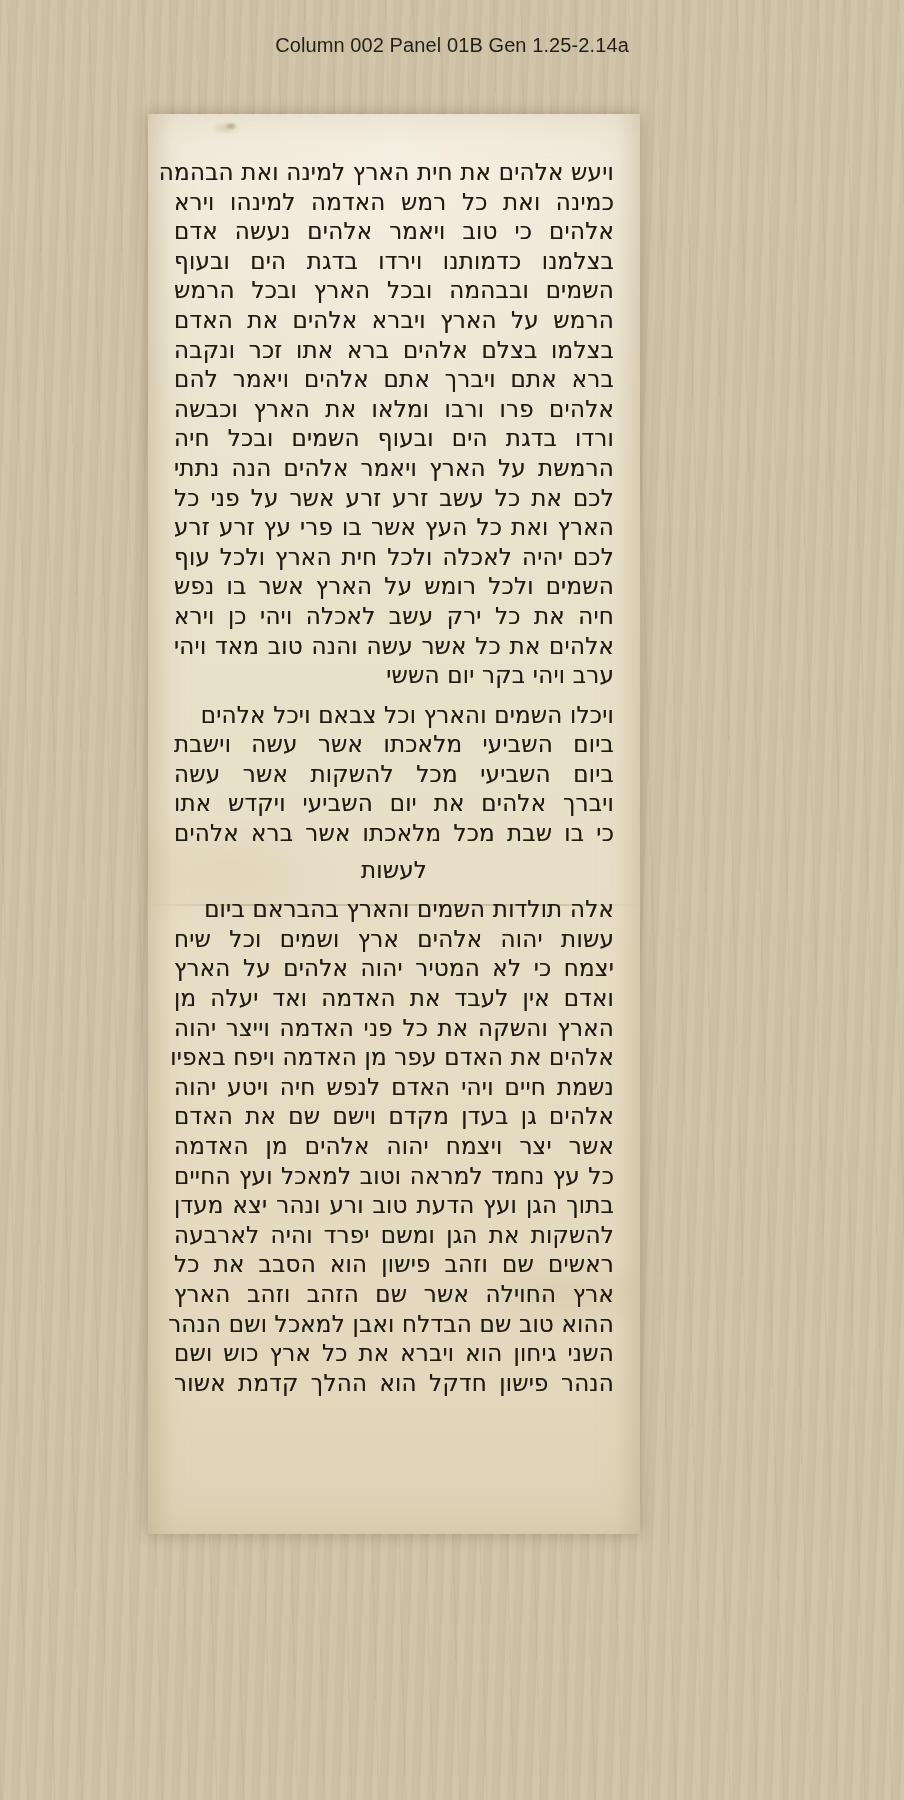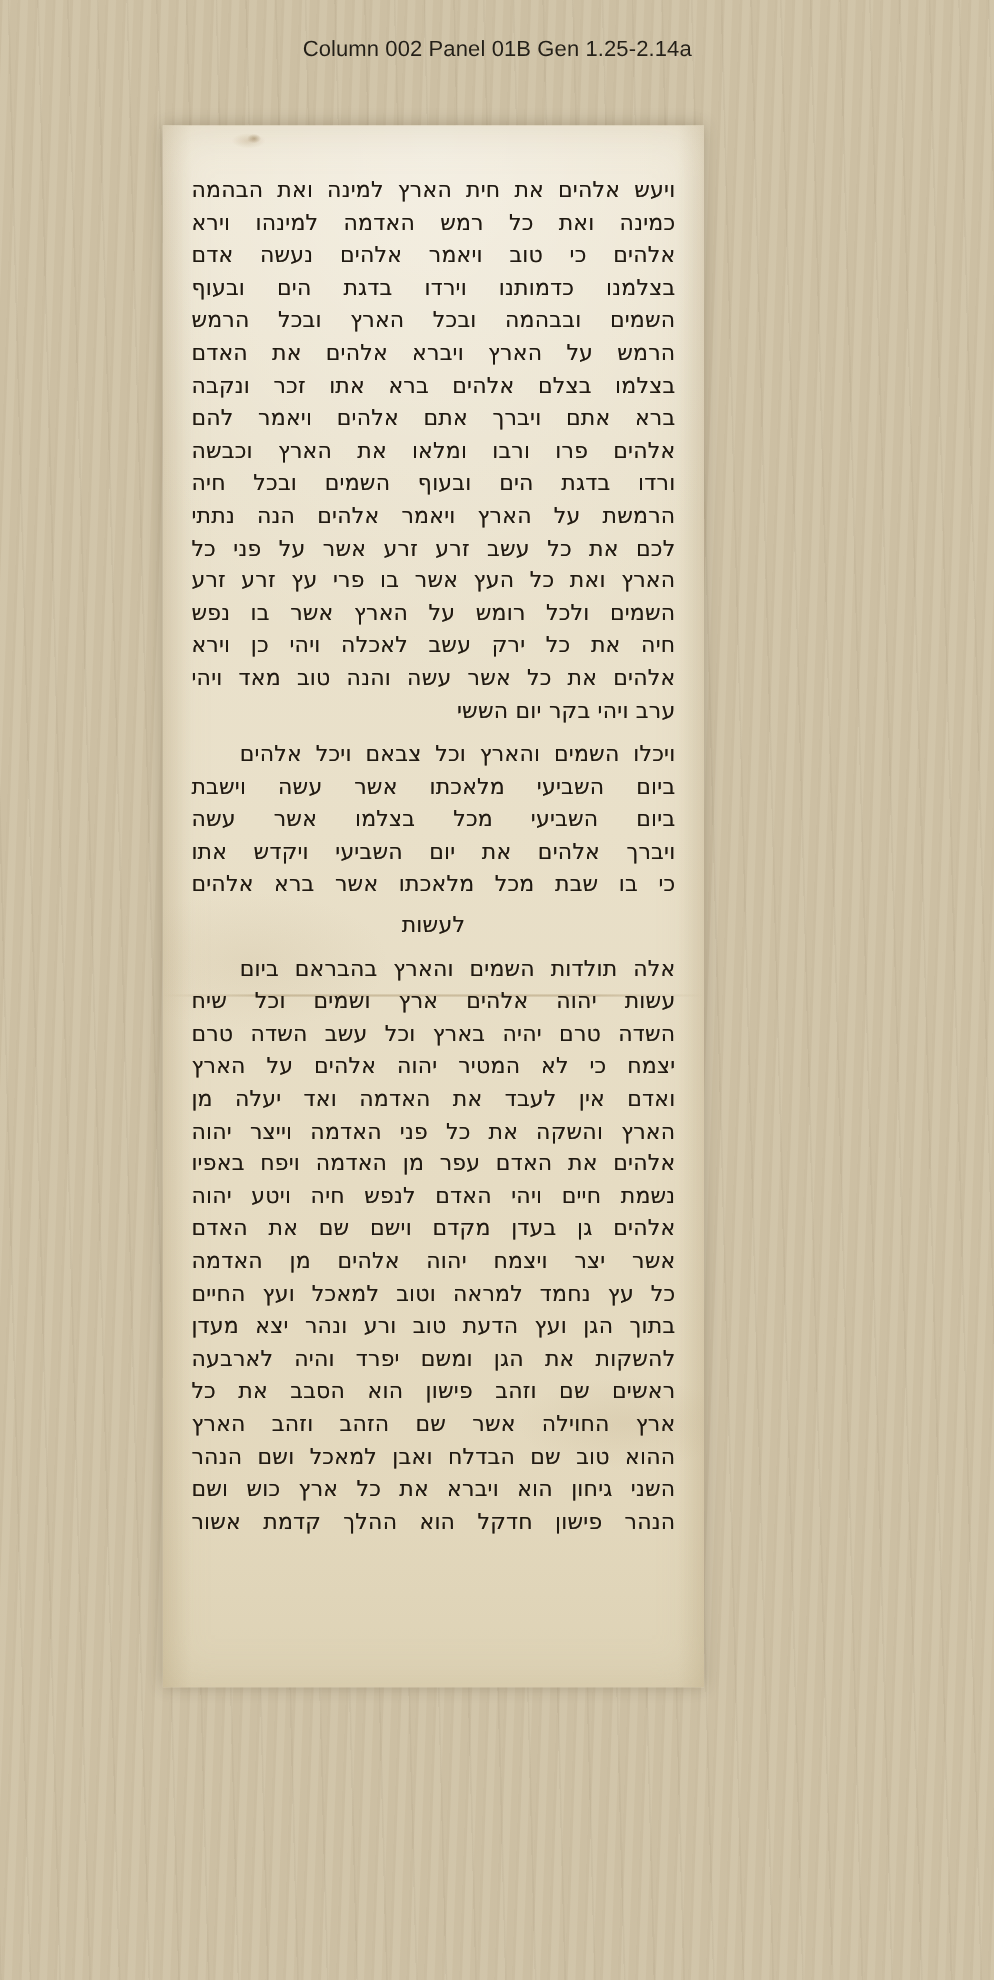--- a/index.html
+++ b/index.html
@@ -98,21 +98,21 @@
   .scribe-col {
     position: absolute;
     left: 26px;
     right: 26px;
     top: 44px;
     direction: rtl;
     text-align: justify;
     text-align-last: justify;
     color: #201a12;
     font-family: "DejaVu Sans", sans-serif;
-    font-size: 20px;
+    font-size: 23px;
     line-height: 29.6px;
     letter-spacing: 0.2px;
     text-shadow: 0 0 0.6px rgba(40,28,14,0.55);
   }
   .scribe-col .line {
     display: block;
     white-space: nowrap;
     text-align: justify;
     text-align-last: justify;
   }
@@ -144,35 +144,35 @@
       <span class="line">בצלמנו כדמותנו וירדו בדגת הים ובעוף</span>
       <span class="line">השמים ובבהמה ובכל הארץ ובכל הרמש</span>
       <span class="line">הרמש על הארץ ויברא אלהים את האדם</span>
       <span class="line">בצלמו בצלם אלהים ברא אתו זכר ונקבה</span>
       <span class="line">ברא אתם ויברך אתם אלהים ויאמר להם</span>
       <span class="line">אלהים פרו ורבו ומלאו את הארץ וכבשה</span>
       <span class="line">ורדו בדגת הים ובעוף השמים ובכל חיה</span>
       <span class="line">הרמשת על הארץ ויאמר אלהים הנה נתתי</span>
       <span class="line">לכם את כל עשב זרע זרע אשר על פני כל</span>
       <span class="line">הארץ ואת כל העץ אשר בו פרי עץ זרע זרע</span>
+      <span class="line">לכם יהיה לאכלה ולכל חית הארץ ולכל עוף</span>
       <span class="line">השמים ולכל רומש על הארץ אשר בו נפש</span>
       <span class="line">חיה את כל ירק עשב לאכלה ויהי כן וירא</span>
       <span class="line">אלהים את כל אשר עשה והנה טוב מאד ויהי</span>
       <span class="line" style="text-align-last:right;">ערב ויהי בקר יום הששי</span>
 
       <span class="line blockgap">ויכלו השמים והארץ וכל צבאם ויכל אלהים</span>
       <span class="line">ביום השביעי מלאכתו אשר עשה וישבת</span>
-      <span class="line">ביום השביעי מכל בצלמו אשר עשה</span>
+      <span class="line">ביום השביעי מכל להשקות אשר עשה</span>
       <span class="line">ויברך אלהים את יום השביעי ויקדש אתו</span>
       <span class="line">כי בו שבת מכל מלאכתו אשר ברא אלהים</span>
       <span class="line center gap-top">לעשות</span>
 
       <span class="line blockgap">אלה תולדות השמים והארץ בהבראם ביום</span>
       <span class="line">עשות יהוה אלהים ארץ ושמים וכל שיח</span>
-      <span class="line">השדה טרם יהיה בארץ וכל עשב השדה טרם</span>
       <span class="line">יצמח כי לא המטיר יהוה אלהים על הארץ</span>
       <span class="line">ואדם אין לעבד את האדמה ואד יעלה מן</span>
       <span class="line">הארץ והשקה את כל פני האדמה וייצר יהוה</span>
       <span class="line">אלהים את האדם עפר מן האדמה ויפח באפיו</span>
       <span class="line">נשמת חיים ויהי האדם לנפש חיה ויטע יהוה</span>
       <span class="line">אלהים גן בעדן מקדם וישם שם את האדם</span>
       <span class="line">אשר יצר ויצמח יהוה אלהים מן האדמה</span>
       <span class="line">כל עץ נחמד למראה וטוב למאכל ועץ החיים</span>
       <span class="line">בתוך הגן ועץ הדעת טוב ורע ונהר יצא מעדן</span>
       <span class="line">להשקות את הגן ומשם יפרד והיה לארבעה</span>

